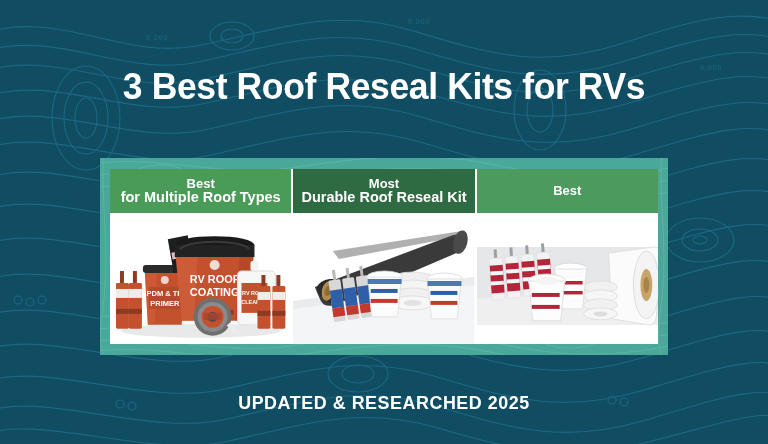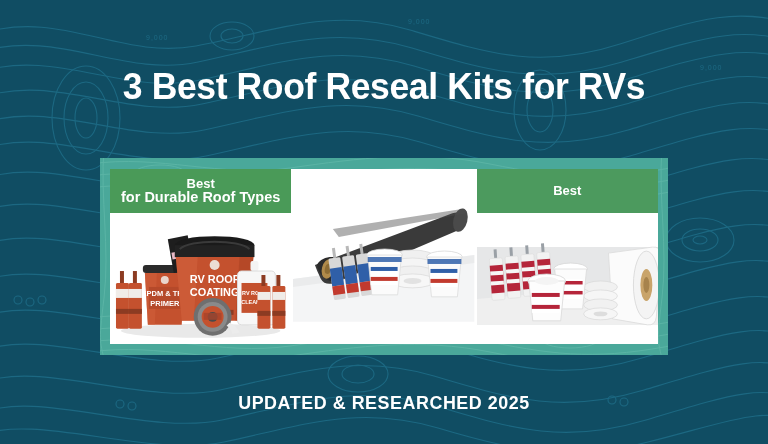--- a/index.html
+++ b/index.html
@@ -204,21 +204,21 @@
           <ellipse cx="470" cy="180" rx="30" ry="10"></ellipse>
         </g>
       </svg>
     </div>
 
     <div id="cards">
 
       <div class="card">
         <div class="card-header" style="background:#4a9a58">
           <span class="line1">Best</span>
-          <span class="line2">for Durable Roof Types</span>
+          <span class="line2">for Multiple Roof Types</span>
         </div>
         <div class="card-body">
           <svg viewBox="0 0 182 131" preserveAspectRatio="xMidYMid meet" aria-hidden="true">
             <rect x="0" y="0" width="182" height="131" fill="#ffffff"></rect>
 
             <ellipse cx="91" cy="118" rx="80" ry="7" fill="#e9e9e9"></ellipse>
 
             <g>
               <rect x="10" y="58" width="4" height="12" fill="#8c3b22"></rect>
               <rect x="6" y="70" width="13" height="46" rx="1.5" fill="#c4512e"></rect>
@@ -284,20 +284,24 @@
               <rect x="167" y="62" width="4" height="11" fill="#8c3b22"></rect>
               <rect x="163" y="73" width="13" height="43" rx="1.5" fill="#c4512e"></rect>
               <rect x="163" y="79" width="13" height="8" fill="#f0ece8"></rect>
               <rect x="163" y="98" width="13" height="5" fill="#8c3b22"></rect>
             </g>
           </svg>
         </div>
       </div>
 
       <div class="card">
+        <div class="card-header" style="background:#2f6b42">
+          <span class="line1">Most</span>
+          <span class="line2">Durable Roof Reseal Kit</span>
+        </div>
         <div class="card-body">
           <svg viewBox="0 0 182 131" preserveAspectRatio="xMidYMid meet" aria-hidden="true">
             <rect x="0" y="0" width="182" height="131" fill="#ffffff"></rect>
 
             <path d="M0 88 L182 64 L182 131 L0 131 Z" fill="#f4f5f6"></path>
             <path d="M0 88 L182 64 L182 72 L0 96 Z" fill="#eaebec"></path>
 
             <g>
               <path d="M22 74 L160 22 q10 -3 12 6 q2 9 -8 12 L42 92 q-10 3 -14 -4 q-4 -8 -6 -14 Z" fill="#3a3a3a"></path>
               <path d="M22 74 q 4 -7 13 -9 l 137 -36 q 0 0 0 0" fill="none"></path>

